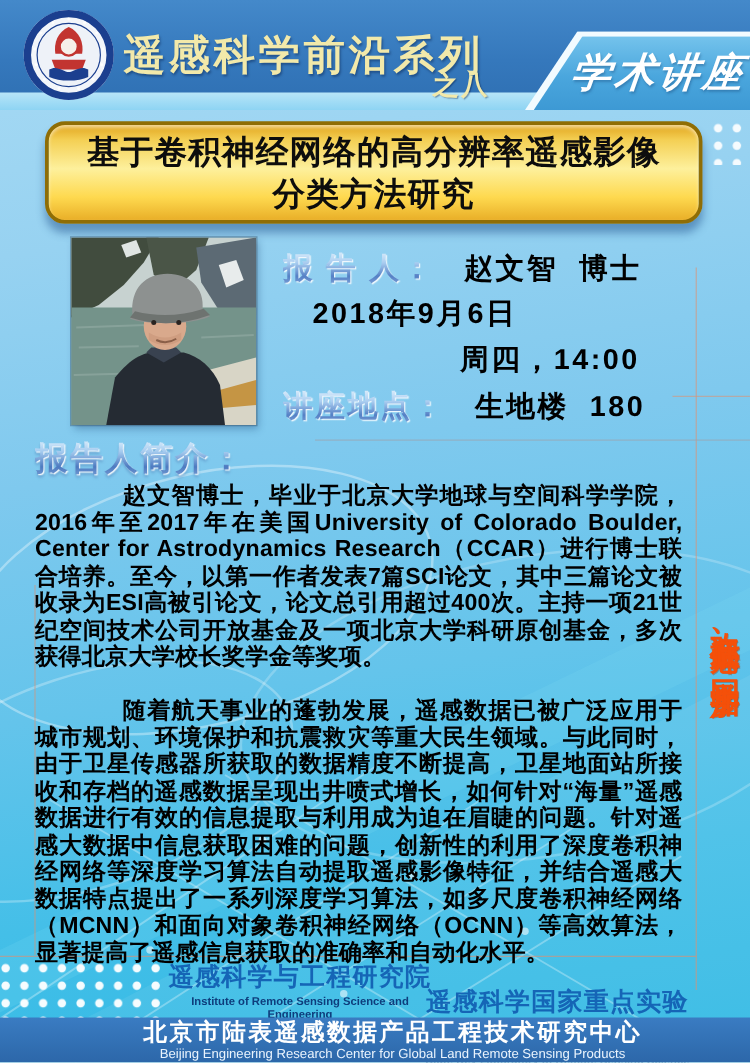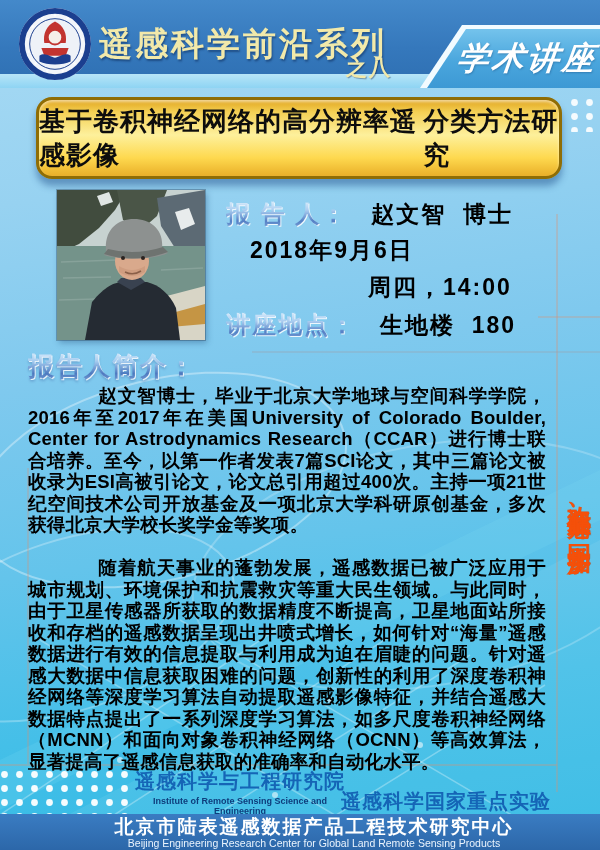--- a/index.html
+++ b/index.html
@@ -31,21 +31,21 @@
   .series-number{position:absolute;left:346px;top:54px;font-size:21px;font-weight:bold;
     font-family:"Liberation Serif","DejaVu Serif",serif;color:#f2e9aa;letter-spacing:2px;
     text-shadow:1px 1px 1px rgba(0,20,60,.4);}
   .logo{position:absolute;left:18px;top:7px;width:74px;height:74px;}
 
   
   .title-banner{position:absolute;left:36px;top:97px;width:520px;height:76px;
     border:3px solid #8f6d05;border-radius:16px;
     background:linear-gradient(180deg,#e2a61e 0%,#f4d055 16%,#fdf09c 46%,#fed94f 76%,#e9af28 100%);
     box-shadow:0 7px 7px rgba(25,70,130,.45), inset 0 2px 3px rgba(255,255,255,.55);
-    display:flex;flex-direction:row;align-items:center;justify-content:center;}
+    display:flex;flex-direction:column;align-items:center;justify-content:center;}
   .title-line{font-size:26px;line-height:34px;font-weight:bold;color:#0d0d0d;letter-spacing:1px;}
 
   
   .photo{position:absolute;left:57px;top:190px;width:148px;height:150px;
     box-shadow:2px 3px 6px rgba(20,60,110,.35);outline:1px solid rgba(40,60,80,.35);}
 
   
   .info-row{position:absolute;left:226px;display:flex;align-items:baseline;white-space:pre;}
   .info-label{font-size:24px;font-weight:bold;letter-spacing:2px;
     background:linear-gradient(180deg,#eaf7ff 0%,#aacdf0 38%,#5480c5 72%,#88abdc 100%);

